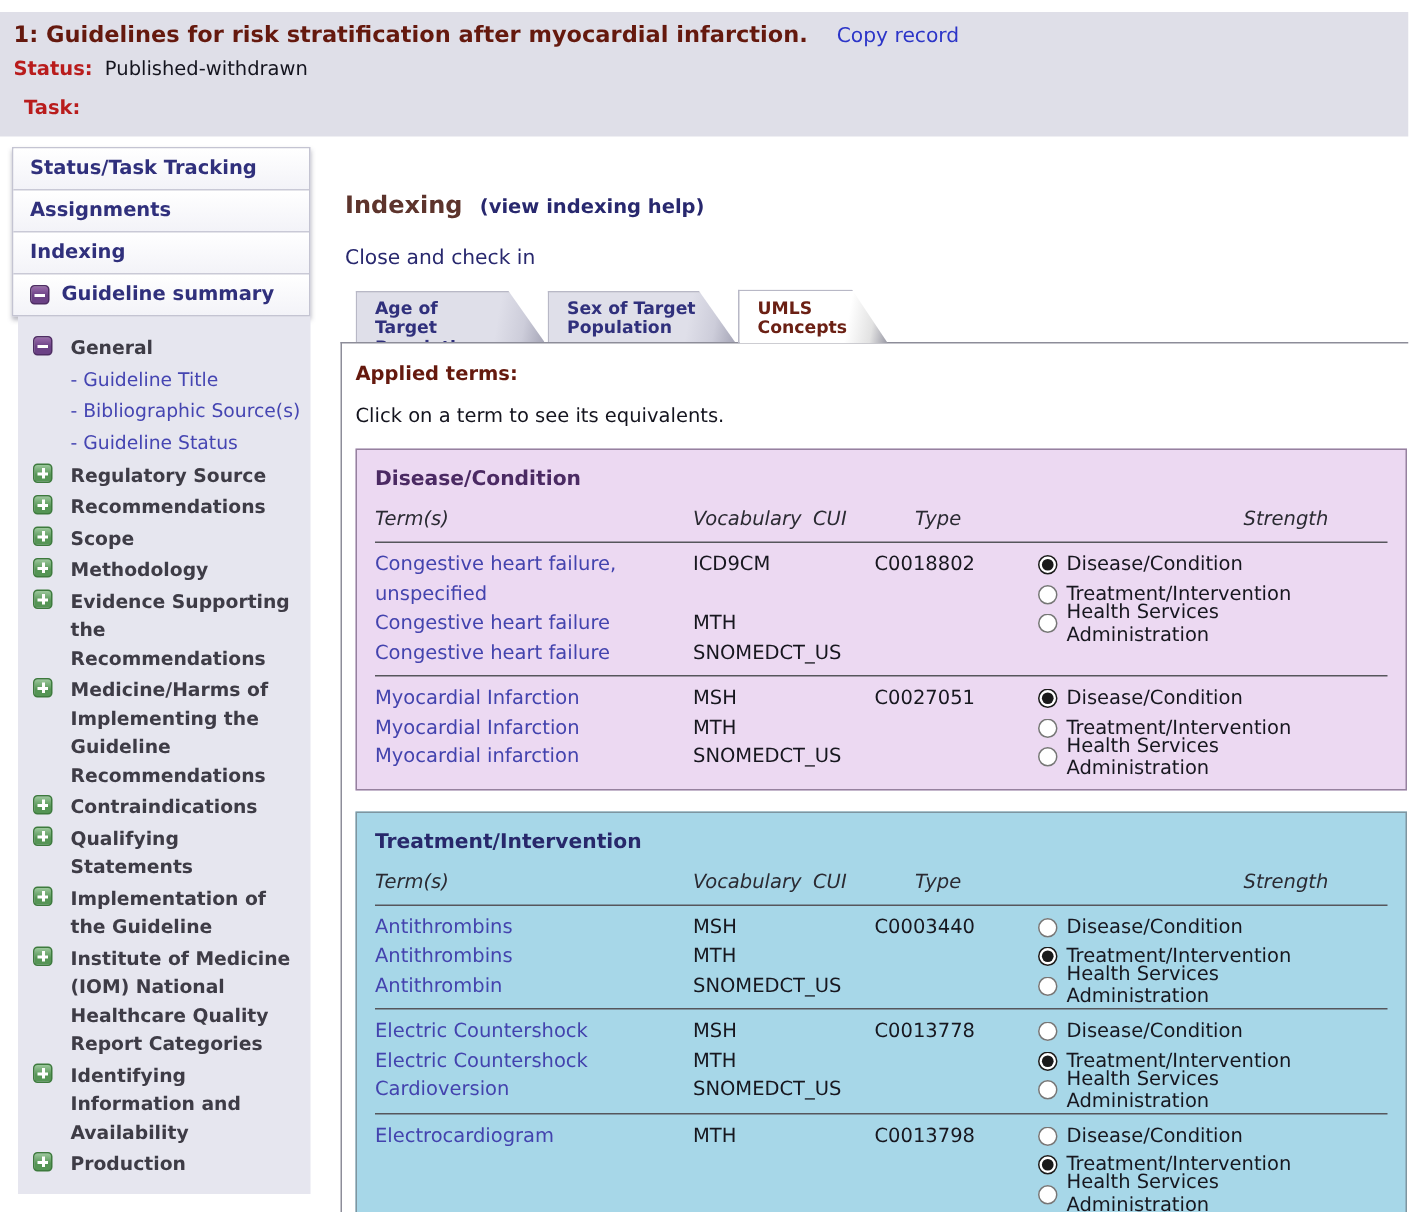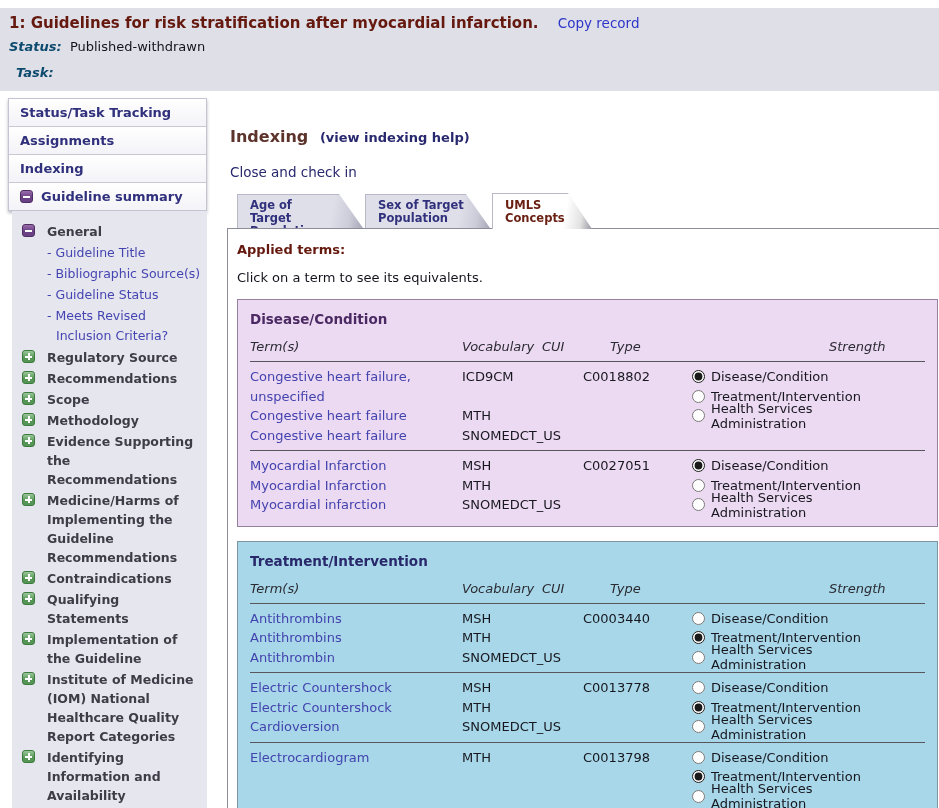--- a/index.html
+++ b/index.html
@@ -9,21 +9,21 @@
     font-family:"DejaVu Sans","Liberation Sans",sans-serif;
     font-size:13px; color:#17171f;
   }
   a { text-decoration:none; cursor:pointer; }
 
   
   .topband { margin-top:8px; height:83px; background:#dfdfe8; padding:6px 10px 0 9px; }
   .title-row { font-size:15px; font-weight:bold; color:#65190e; }
   .title-row .copy-link { font-size:13.5px; font-weight:normal; color:#2c35c8; margin-left:14px; }
   .status-row { margin-top:7px; font-size:13px; }
-  .lbl-it { font-style:italic; font-weight:bold; color:#0c4a6e; }
+  .lbl-it { font-weight:bold; color:#b91c1c; }
   .status-val { color:#14141e; margin-left:4px; }
   .task-row { margin-top:11px; padding-left:7px; }
 
   
   .layout { display:flex; align-items:stretch; height:658px; }
   .sidebar { width:227px; flex-shrink:0; padding-top:7px; }
   .main { flex:1; display:flex; flex-direction:column; min-width:0; }
 
   
   .nav-box { margin-left:8px; width:199px; border:1px solid #c4c4d2;
@@ -140,21 +140,20 @@
     </div>
 
     <div class="tree">
       <div class="tree-sec">
         <span class="minus-icon"></span>
         <span class="sec-label">General</span>
       </div>
       <a class="tree-link">Guideline Title</a>
       <a class="tree-link">Bibliographic Source(s)</a>
       <a class="tree-link">Guideline Status</a>
-      <a class="tree-link">Meets Revised Inclusion Criteria?</a>
 
       <div class="tree-sec">
         <span class="plus-icon"></span>
         <span class="sec-label">Regulatory Source</span>
       </div>
       <div class="tree-sec">
         <span class="plus-icon"></span>
         <span class="sec-label">Recommendations</span>
       </div>
       <div class="tree-sec">

